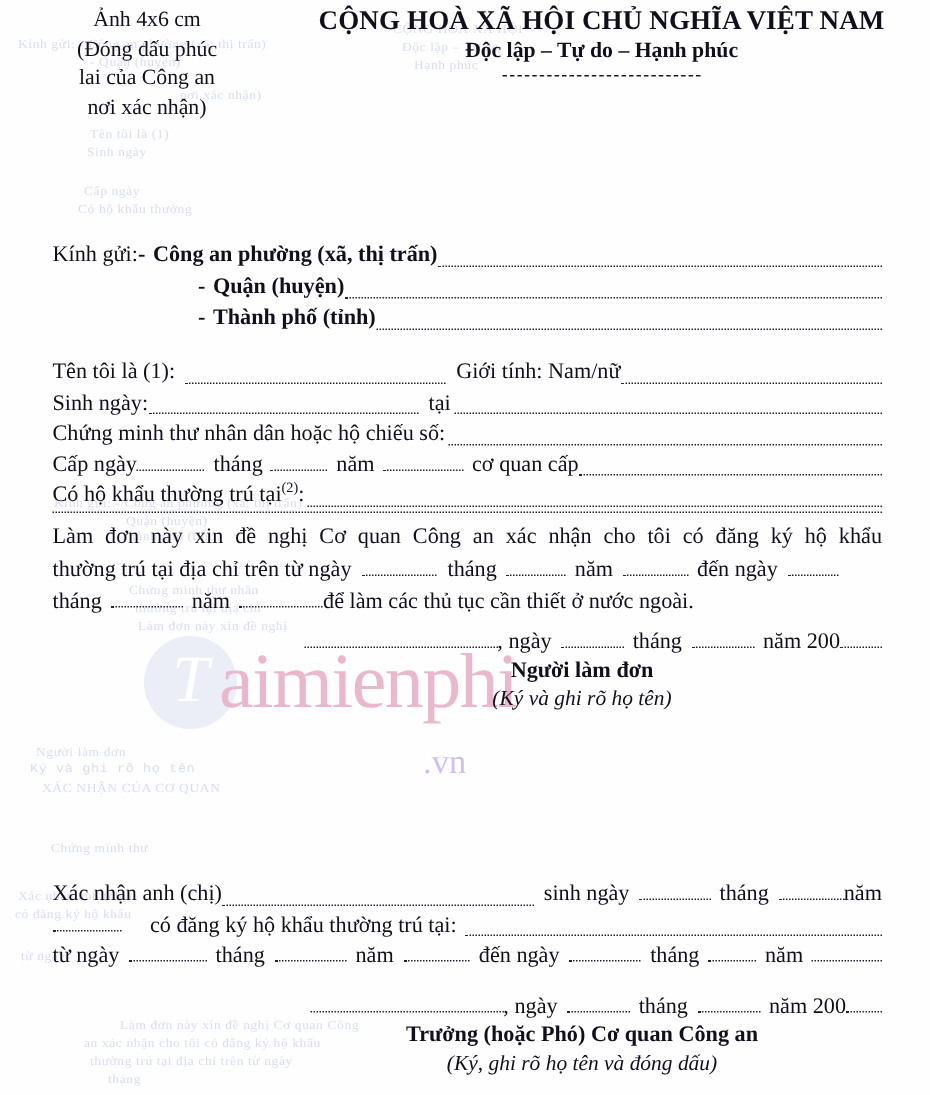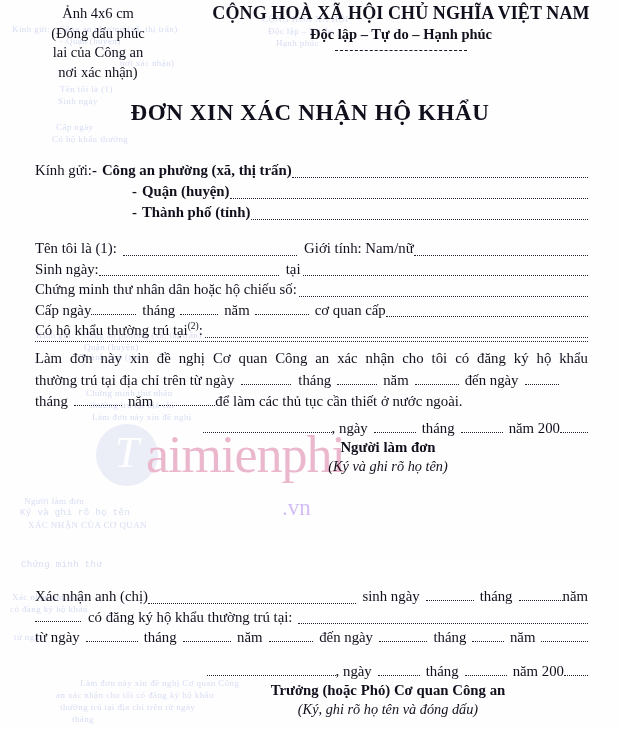--- a/index.html
+++ b/index.html
@@ -275,21 +275,21 @@
       <div class="ghost blur" style="left: 52px; top: 134px;">Có hộ khẩu thường</div>
       <div class="ghost" style="left: 36px; top: 330px;">Kính gửi: - Công an phường (xã, thị trấn)</div>
       <div class="ghost blur" style="left: 84px; top: 342px;">Quận (huyện)</div>
       <div class="ghost" style="left: 80px; top: 352px;">Thành phố (tỉnh)</div>
       <div class="ghost blur" style="left: 86px; top: 388px;">Chứng minh thư nhân</div>
       <div class="ghost" style="left: 90px; top: 400px;">thường trú tại địa chỉ</div>
       <div class="ghost blur" style="left: 92px; top: 412px;">Làm đơn này xin đề nghị</div>
       <div class="ghost" style="left: 24px; top: 496px;">Người làm đơn</div>
       <div class="ghost blur" style="left: 20px; top: 508px; font-family: Liberation Mono, monospace;">Ký và ghi rõ họ tên</div>
       <div class="ghost" style="left: 28px; top: 520px;">XÁC NHẬN CỦA CƠ QUAN</div>
-      <div class="ghost blur" style="left: 21px; top: 560px; font-family: Liberation Mono, monospace;">Chứng minh thư</div>
+      <div class="ghost blur" style="left: 34px; top: 560px;">Chứng minh thư</div>
       <div class="ghost" style="left: 12px; top: 592px;">Xác nhận anh (chị)</div>
       <div class="ghost blur" style="left: 10px; top: 604px;">có đăng ký hộ khẩu</div>
       <div class="ghost" style="left: 14px; top: 632px;">từ ngày</div>
       <div class="ghost blur" style="left: 80px; top: 678px;">Làm đơn này xin đề nghị Cơ quan Công</div>
       <div class="ghost" style="left: 56px; top: 690px;">an xác nhận cho tôi có đăng ký hộ khẩu</div>
       <div class="ghost blur" style="left: 60px; top: 702px;">thường trú tại địa chỉ trên từ ngày</div>
       <div class="ghost" style="left: 72px; top: 714px;">tháng</div>
     </div>
 
   <div class="watermark">
@@ -308,21 +308,20 @@
       <div>lai của Công an</div>
       <div>nơi xác nhận)</div>
     </div>
 
     <div class="natl">
       <div class="l1">CỘNG HOÀ XÃ HỘI CHỦ NGHĨA VIỆT NAM</div>
       <div class="l2">Độc lập – Tự do – Hạnh phúc</div>
       <div class="rule-dash"></div>
     </div>
 
-    <div class="doc-title">ĐƠN XIN XÁC NHẬN HỘ KHẨU</div>
 
     <div class="kinh-gui">
       <div class="kg-row">
         <span class="kg-lead">Kính gửi:</span>
         <span class="kg-bold">-</span>
         <span class="kg-bold" style="margin-left:5px">Công an phường (xã, thị trấn)</span>
         <span class="dots"></span>
       </div>
       <div class="kg-row">
         <span class="kg-indent"></span>
@@ -428,21 +427,21 @@
         <span class="dots" style="max-width:212px"></span>
         <span class="f-lbl" style="margin-left:7px">sinh ngày</span>
         <span class="dots-fixed" style="width:48px;margin-left:6px"></span>
         <span class="f-lbl" style="margin-left:6px">tháng</span>
         <span class="dots-fixed" style="width:44px;margin-left:6px"></span>
         <span class="f-lbl">năm</span>
       </div>
 
       <div class="f-row">
         <span class="dots-fixed" style="width:46px"></span>
-        <span class="f-lbl" style="margin-left:7px">có đăng ký hộ khẩu thường trú tại:</span>
+        <span class="f-lbl" style="margin-left:19px">có đăng ký hộ khẩu thường trú tại:</span>
         <span class="dots" style="margin-left:6px"></span>
       </div>
 
       <div class="f-row">
         <span class="f-lbl">từ ngày</span>
         <span class="dots-fixed" style="width:56px;margin-left:6px"></span>
         <span class="f-lbl" style="margin-left:6px">tháng</span>
         <span class="dots-fixed" style="width:52px;margin-left:6px"></span>
         <span class="f-lbl" style="margin-left:6px">năm</span>
         <span class="dots-fixed" style="width:48px;margin-left:6px"></span>

